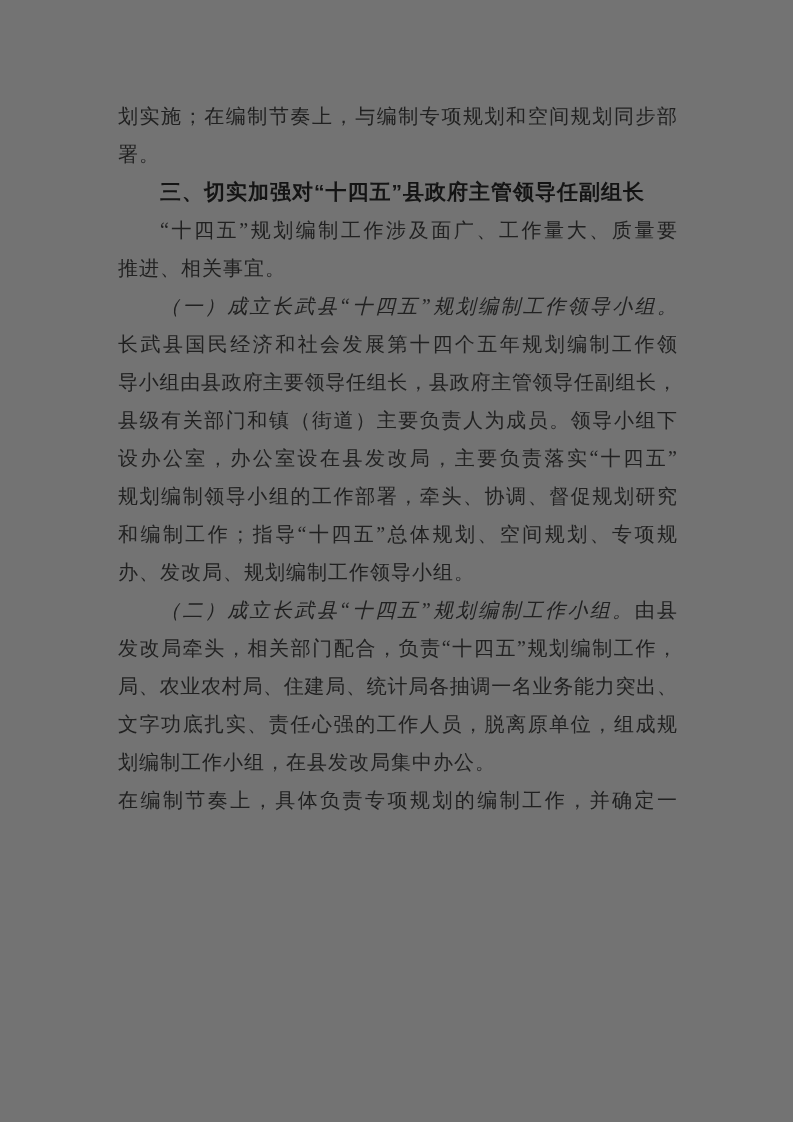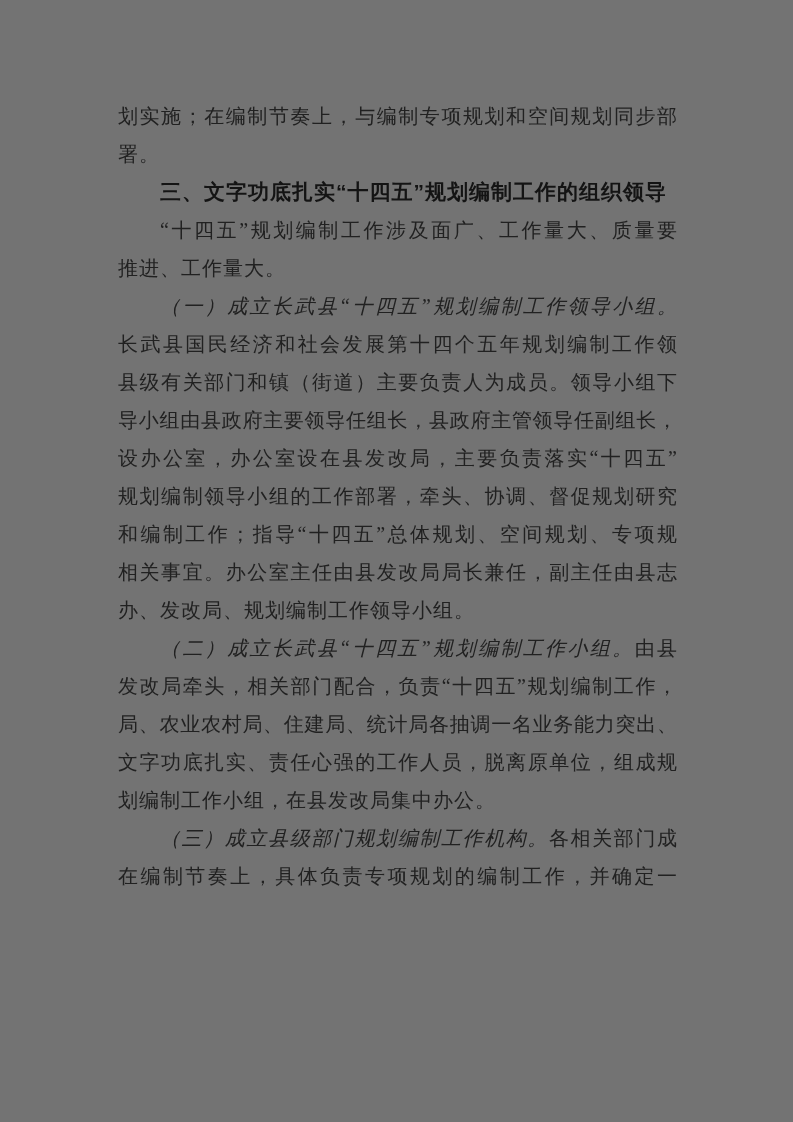--- a/index.html
+++ b/index.html
@@ -56,33 +56,31 @@
     margin-top: 20px;
   }
 </style>
 </head>
 <body>
 
 <div class="page">
   <div class="doc-body">
       <div class="line justify"><span class="body">划实施；在编制节奏上，与编制专项规划和空间规划同步部</span></div>
       <div class="line"><span class="body">署。</span></div>
-      <div class="line indent"><span class="heading">三、文字功底扎实“十四五”规划编制工作的组织领导</span></div>
+      <div class="line indent"><span class="heading">三、切实加强对“十四五”县政府主管领导任副组长</span></div>
       <div class="line justify indent"><span class="body">“十四五”规划编制工作涉及面广、工作量大、质量要</span></div>
-      <div class="line"><span class="body">推进、工作量大。</span></div>
+      <div class="line"><span class="body">推进、相关事宜。</span></div>
       <div class="line justify indent"><span class="lead">（一）成立长武县“十四五”规划编制工作领导小组。</span></div>
       <div class="line justify"><span class="body">长武县国民经济和社会发展第十四个五年规划编制工作领</span></div>
+      <div class="line justify"><span class="body">导小组由县政府主要领导任组长，县政府主管领导任副组长，</span></div>
       <div class="line justify"><span class="body">县级有关部门和镇（街道）主要负责人为成员。领导小组下</span></div>
-      <div class="line justify"><span class="body">导小组由县政府主要领导任组长，县政府主管领导任副组长，</span></div>
       <div class="line justify"><span class="body">设办公室，办公室设在县发改局，主要负责落实“十四五”</span></div>
       <div class="line justify"><span class="body">规划编制领导小组的工作部署，牵头、协调、督促规划研究</span></div>
       <div class="line justify"><span class="body">和编制工作；指导“十四五”总体规划、空间规划、专项规</span></div>
-      <div class="line justify"><span class="body">相关事宜。办公室主任由县发改局局长兼任，副主任由县志</span></div>
       <div class="line"><span class="body">办、发改局、规划编制工作领导小组。</span></div>
       <div class="line justify indent"><span class="lead">（二）成立长武县“十四五”规划编制工作小组。</span><span class="body">由县</span></div>
       <div class="line justify"><span class="body">发改局牵头，相关部门配合，负责“十四五”规划编制工作，</span></div>
       <div class="line justify"><span class="body">局、农业农村局、住建局、统计局各抽调一名业务能力突出、</span></div>
       <div class="line justify"><span class="body">文字功底扎实、责任心强的工作人员，脱离原单位，组成规</span></div>
       <div class="line"><span class="body">划编制工作小组，在县发改局集中办公。</span></div>
-      <div class="line justify indent"><span class="lead">（三）成立县级部门规划编制工作机构。</span><span class="body">各相关部门成</span></div>
       <div class="line justify"><span class="body">在编制节奏上，具体负责专项规划的编制工作，并确定一</span></div>
     </div>
 </div>
 
 </body></html>

